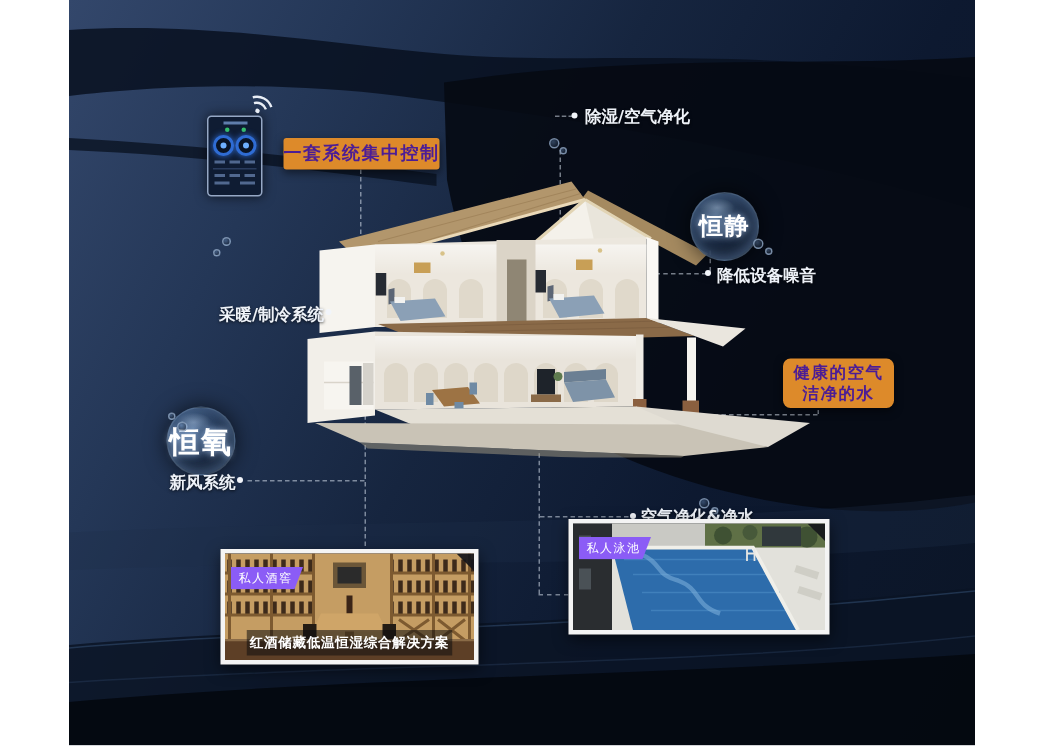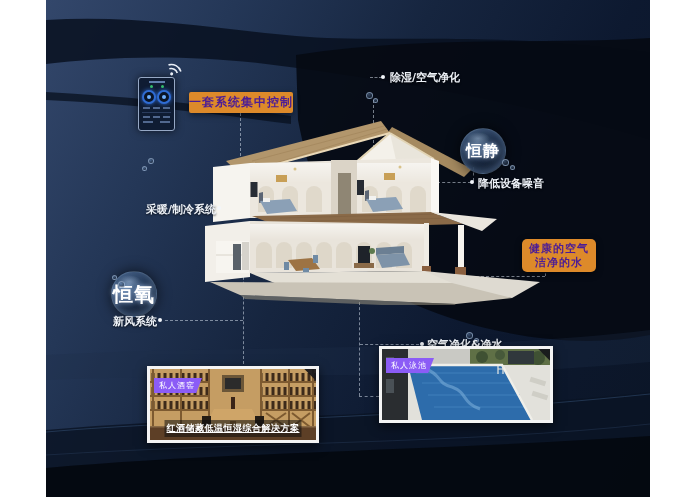--- a/index.html
+++ b/index.html
@@ -49,21 +49,21 @@
   .p-bar{width:7px;height:2px;background:#51688f;}
   .p-sep{margin:3px 3px 0;height:1px;background:#2a3c5e;}
 
   
   .card{position:absolute;background:#101318;border:3px solid #f4f4f4;box-shadow:0 3px 10px rgba(0,0,0,.6);}
   .card-img{position:absolute;left:0;top:0;}
   .card-tag{position:absolute;left:4px;top:9px;background:#8b5cf6;color:#fff;font-size:8px;font-weight:normal;
     padding:2px 7px 2px 5px;letter-spacing:1px;clip-path:polygon(0 0,100% 0,88% 100%,0 100%);}
   .card-caption{position:absolute;bottom:3px;color:#fff;font-size:9px;font-weight:bold;text-align:center;
     letter-spacing:.5px;white-space:nowrap;}
-  .cap1{left:50%;transform:translateX(-50%);background:rgba(15,15,15,.55);padding:2px 2px;text-decoration:underline;}
+  .cap1{left:50%;transform:translateX(-50%);background:rgba(15,15,15,.55);padding:2px 2px;}
   .cap2{left:50%;transform:translateX(-50%);background:rgba(8,8,8,.92);padding:2px 8px;}
   .corner-ribbon{position:absolute;right:0;top:0;width:18px;height:18px;
     background:#14151a;clip-path:polygon(35% 0,100% 0,100% 65%);opacity:.92;}
 </style>
 </head>
 <body>
 
 <div class="page">
  <div class="stage">
 

